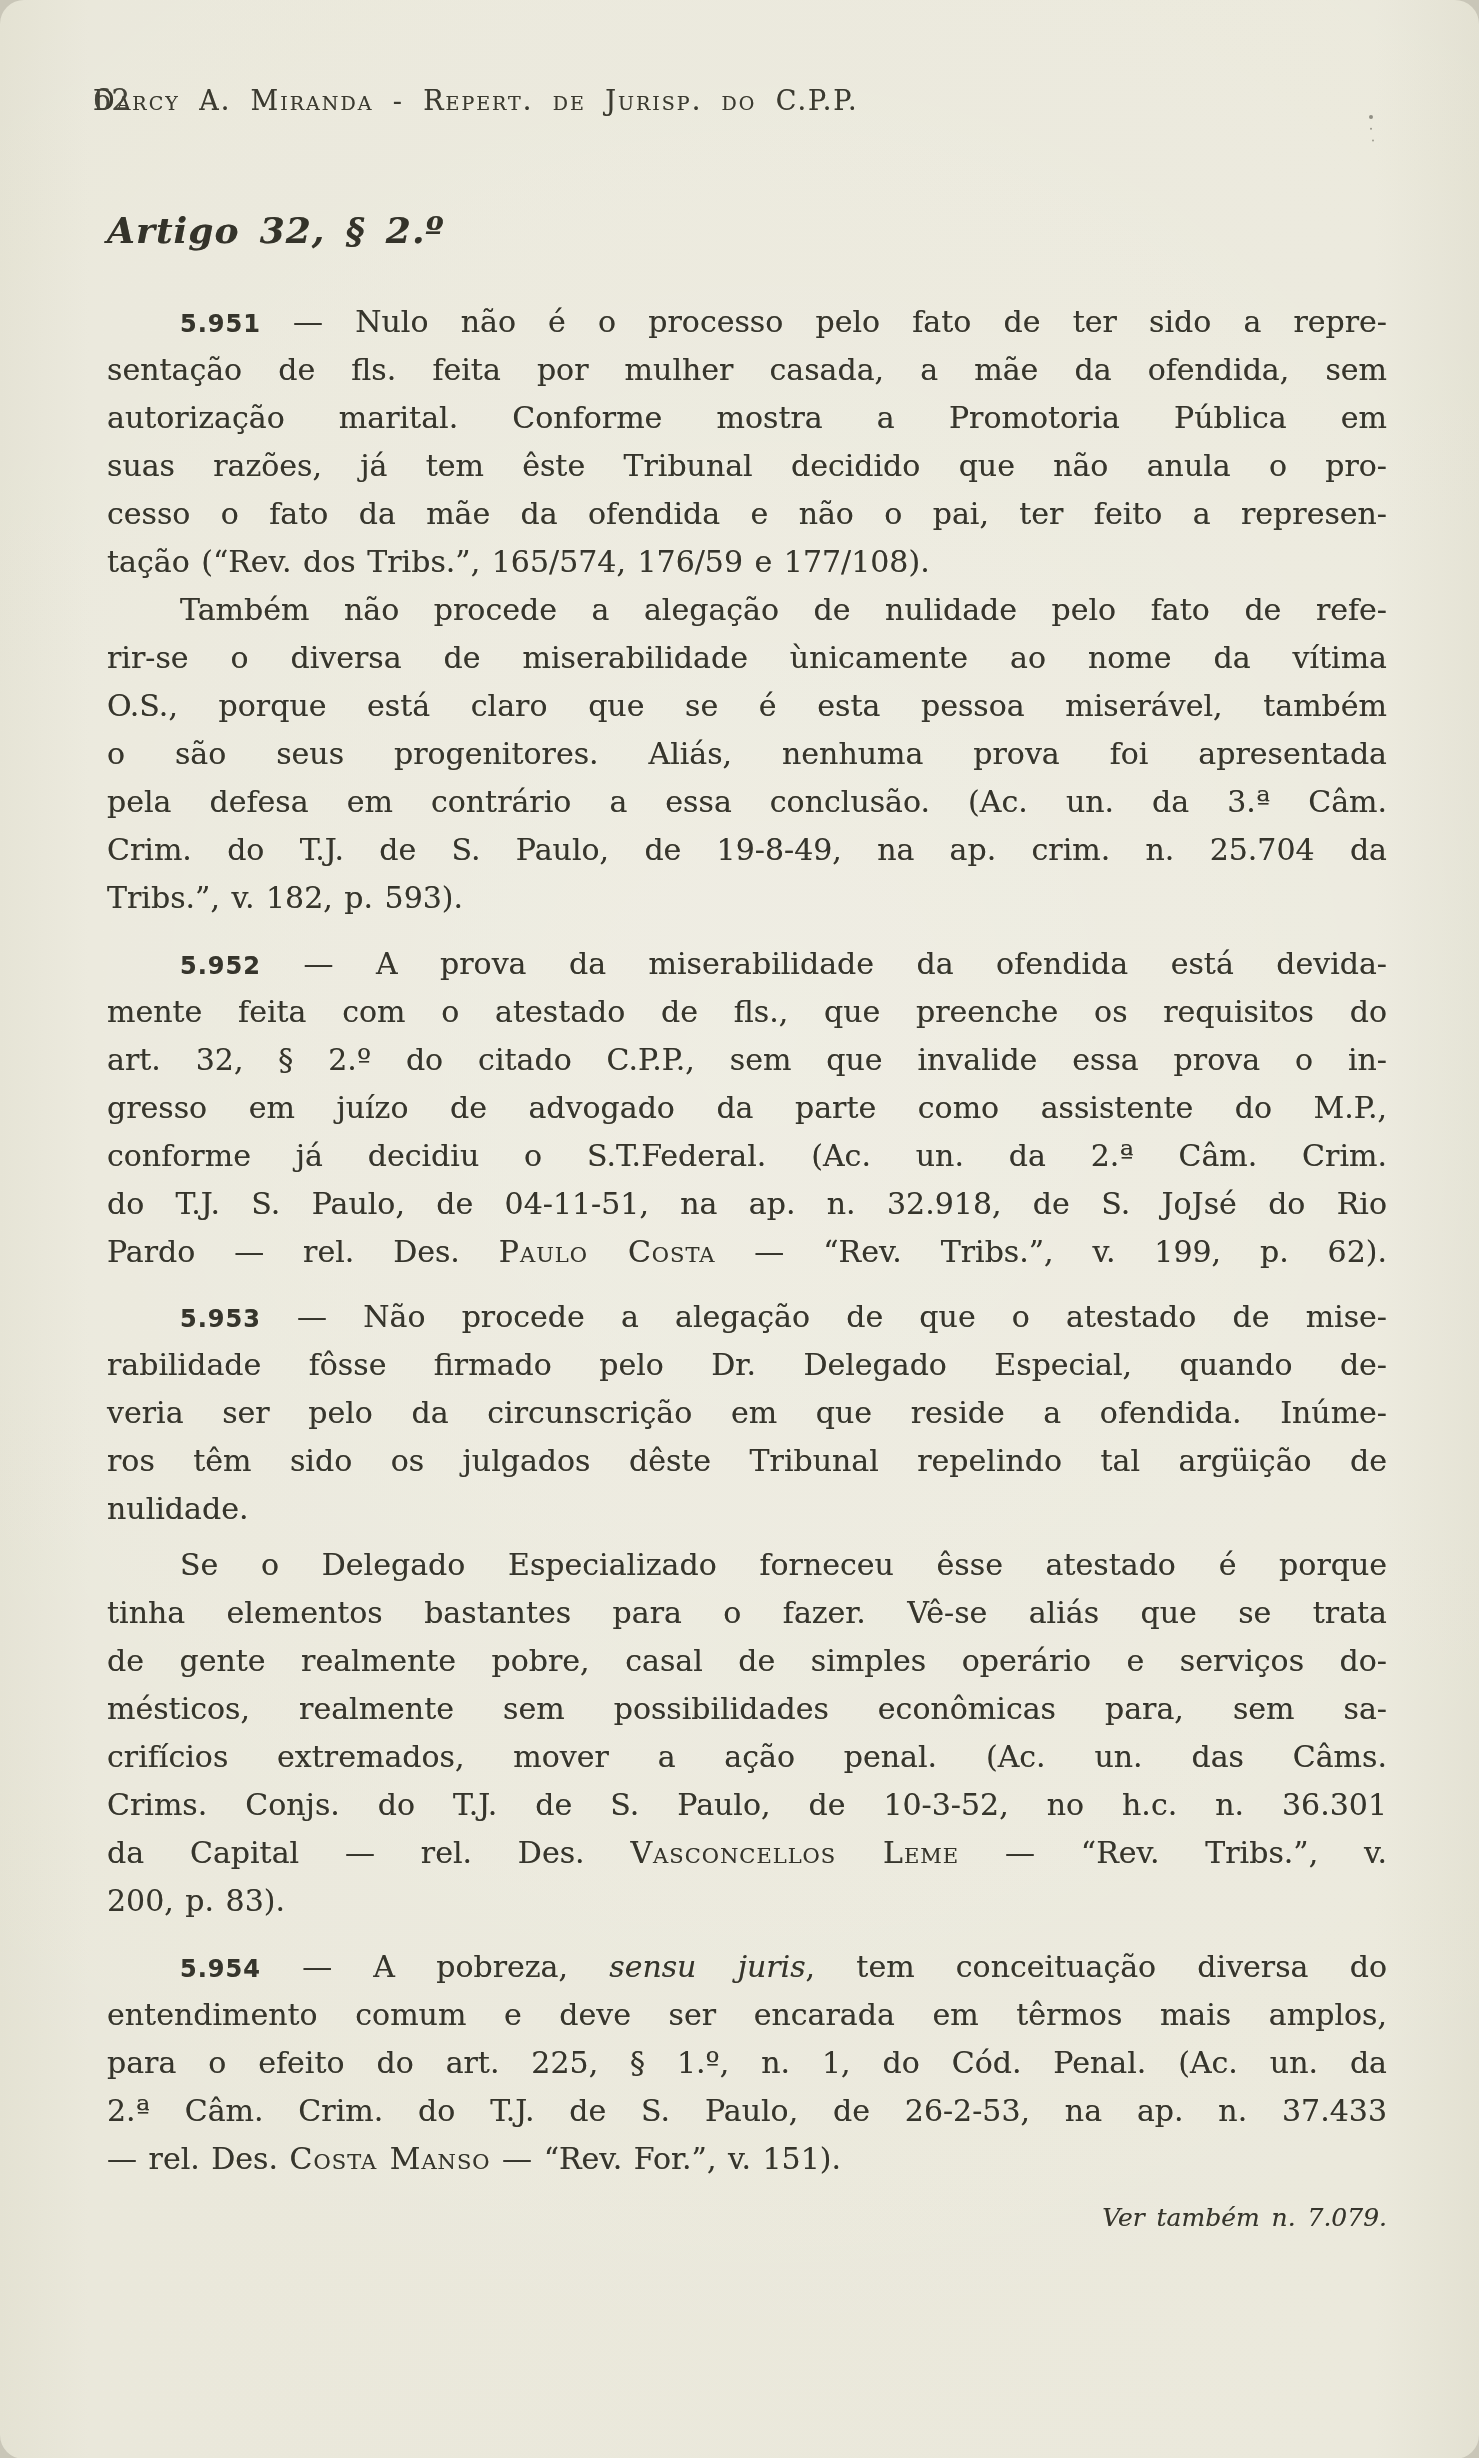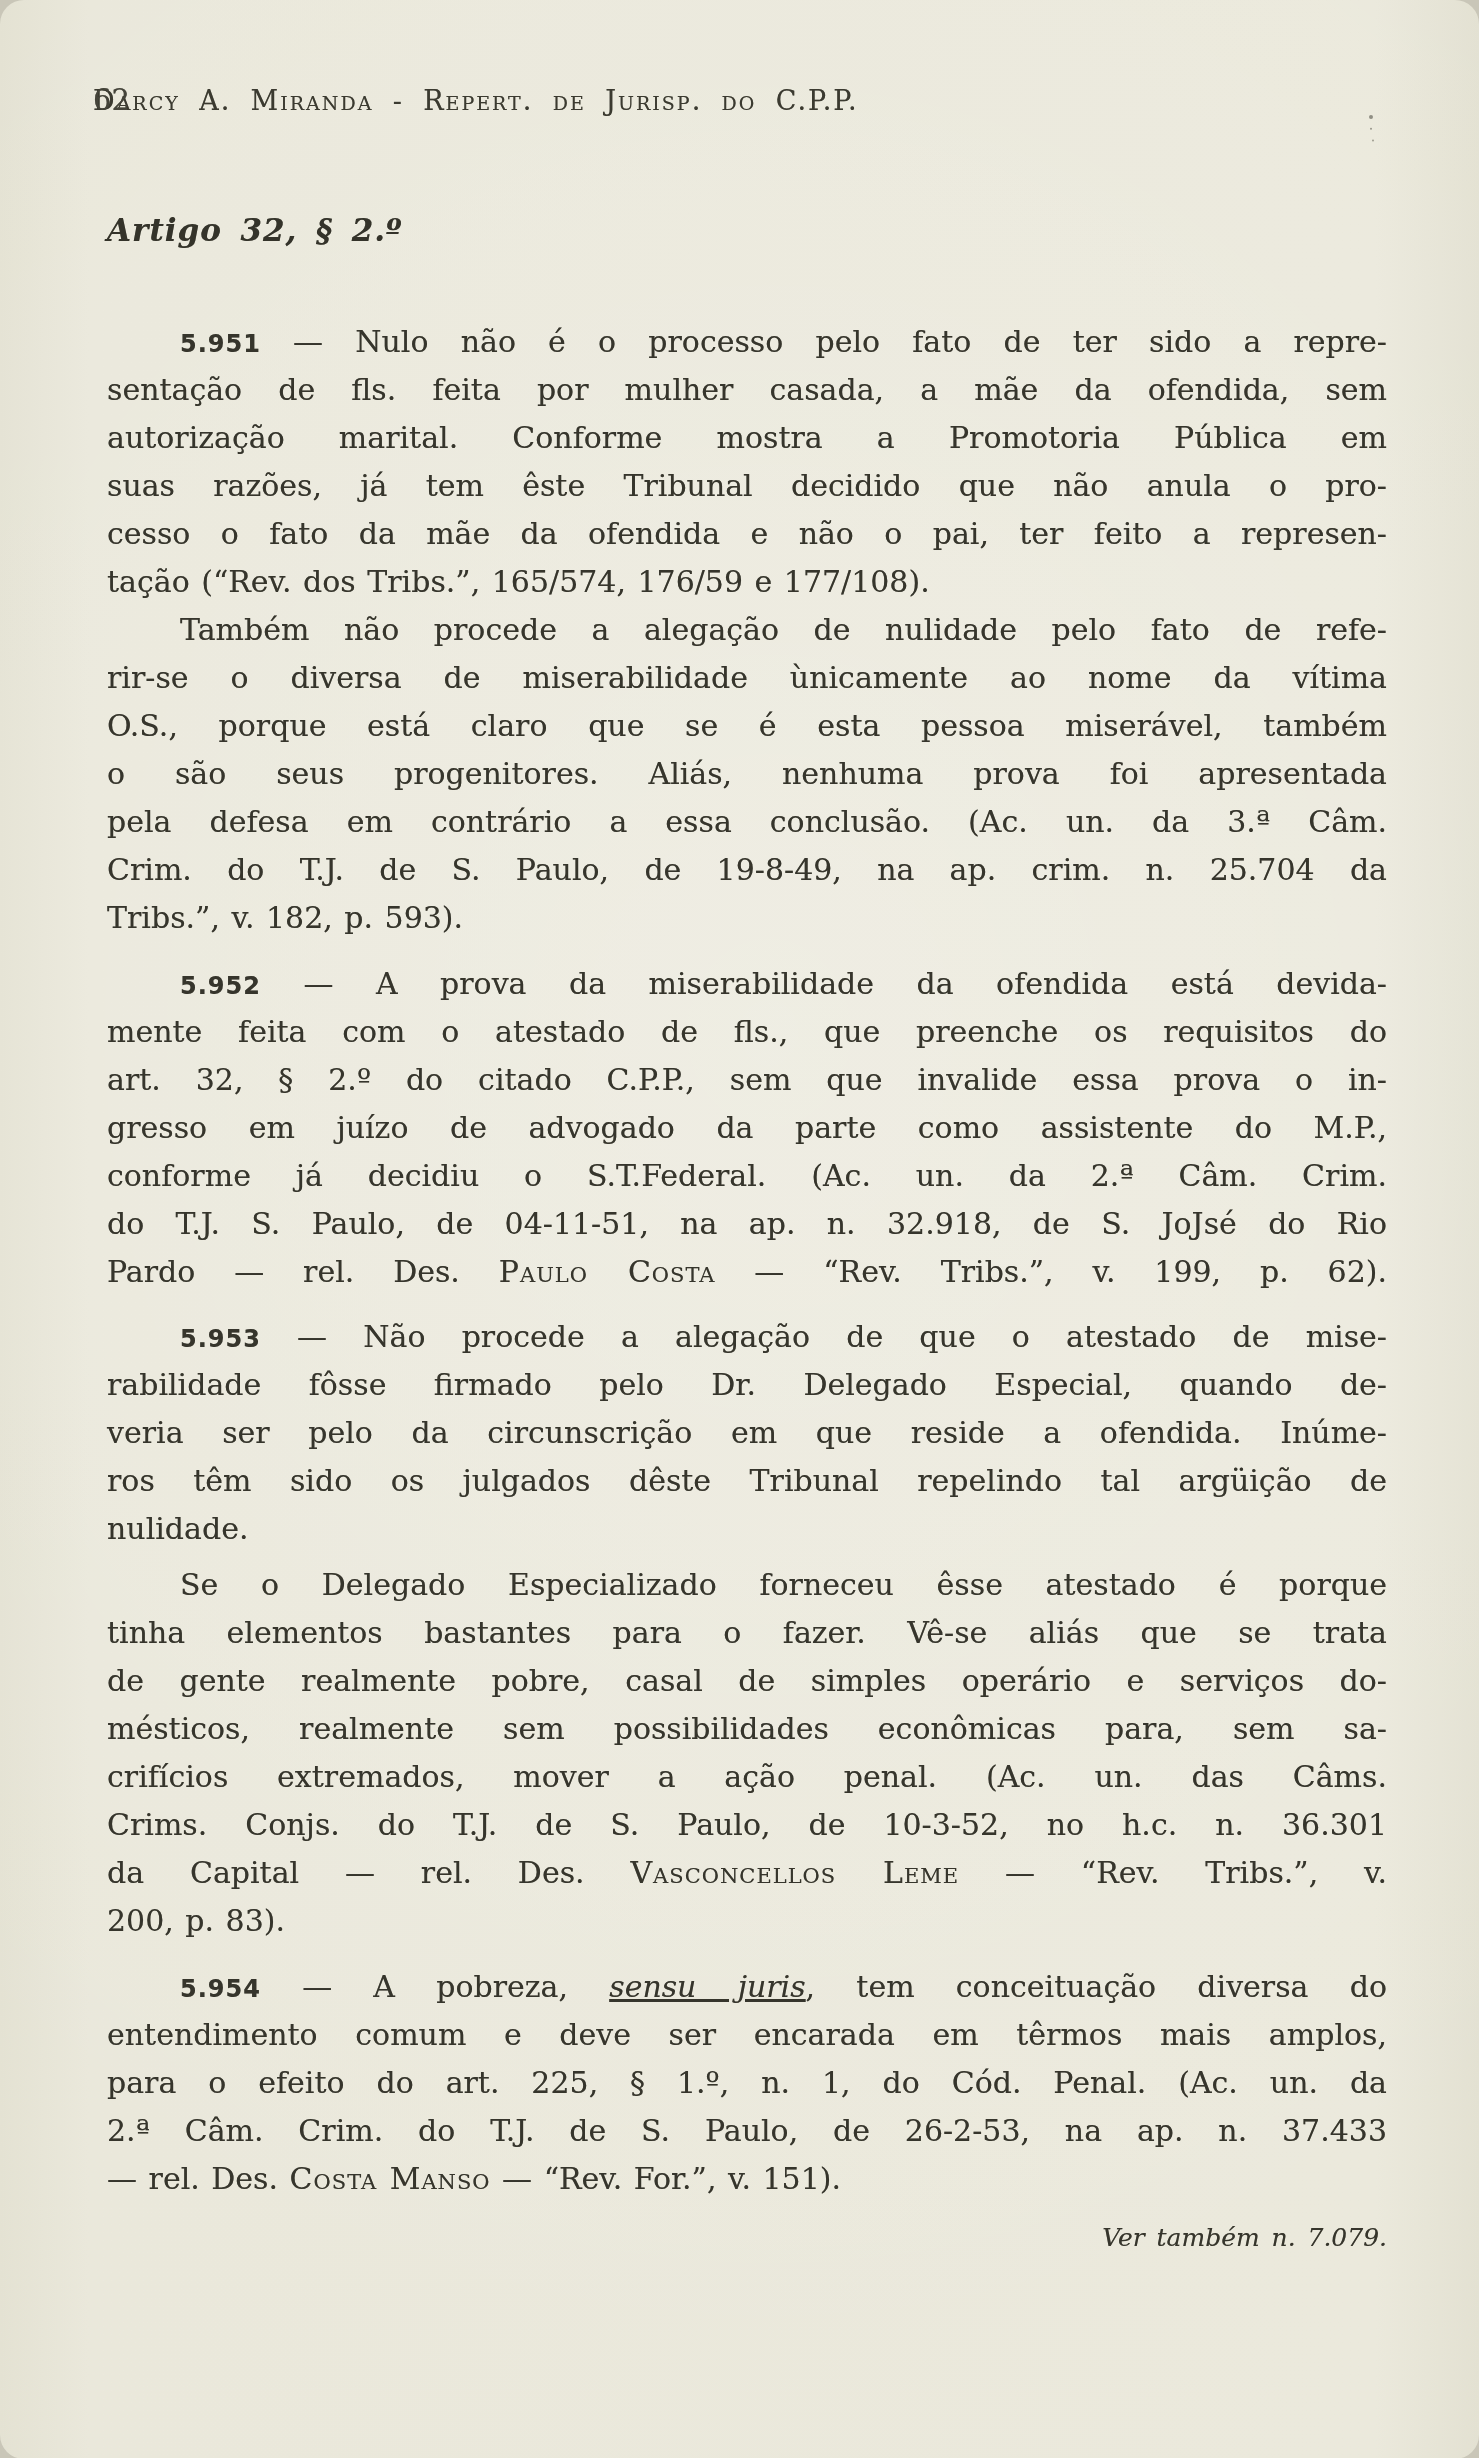--- a/index.html
+++ b/index.html
@@ -32,24 +32,24 @@
     font-size:29px; font-variant:normal; letter-spacing:0;
     color:#45443a;
   }
   .running-title {
     display:block; width:100%; text-align:left;
   }
   .content {
     position:absolute; top:207px; left:107px; width:1280px;
   }
   .section-heading {
-    font-size:31px; line-height:47px;
+    font-size:36px; line-height:47px;
     font-weight:bold; font-style:italic;
     letter-spacing:1px; word-spacing:6.8px;
-    margin:0 0 64px 0;
+    margin:0 0 44px 0;
     color:#34332a;
   }
   .paragraph { margin:0; }
   .paragraph.numbered { margin-top:17.6px; }
   .paragraph.spaced { margin-top:7.8px; }
   .line {
     height:48px; line-height:48px;
     font-size:30px;
     word-spacing:2px;
     text-align:justify;
@@ -57,21 +57,21 @@
     overflow:visible;
     white-space:normal;
   }
   .line.first { text-indent:73px; }
   .line.short { text-align:left; text-align-last:left; }
   .seg-b {
     font-family:"DejaVu Sans", sans-serif;
     font-weight:700; font-size:24px; letter-spacing:1px;
   }
   .seg-sc { font-variant:small-caps; letter-spacing:1px; }
-  .seg-i  { font-style:italic;text-decoration:underline; }
+  .seg-i  { font-style:italic; }
   .footnote {
     margin-top:15.6px; padding-left:76px;
     font-size:25px; line-height:39px;
     word-spacing:3.9px;
     text-align:right;
     font-style:italic;
   }
   .speck {
     position:absolute; left:1369px; top:115px; width:3.9px; height:3.9px;
     background:rgba(70,68,58,0.55); border-radius:50%;

